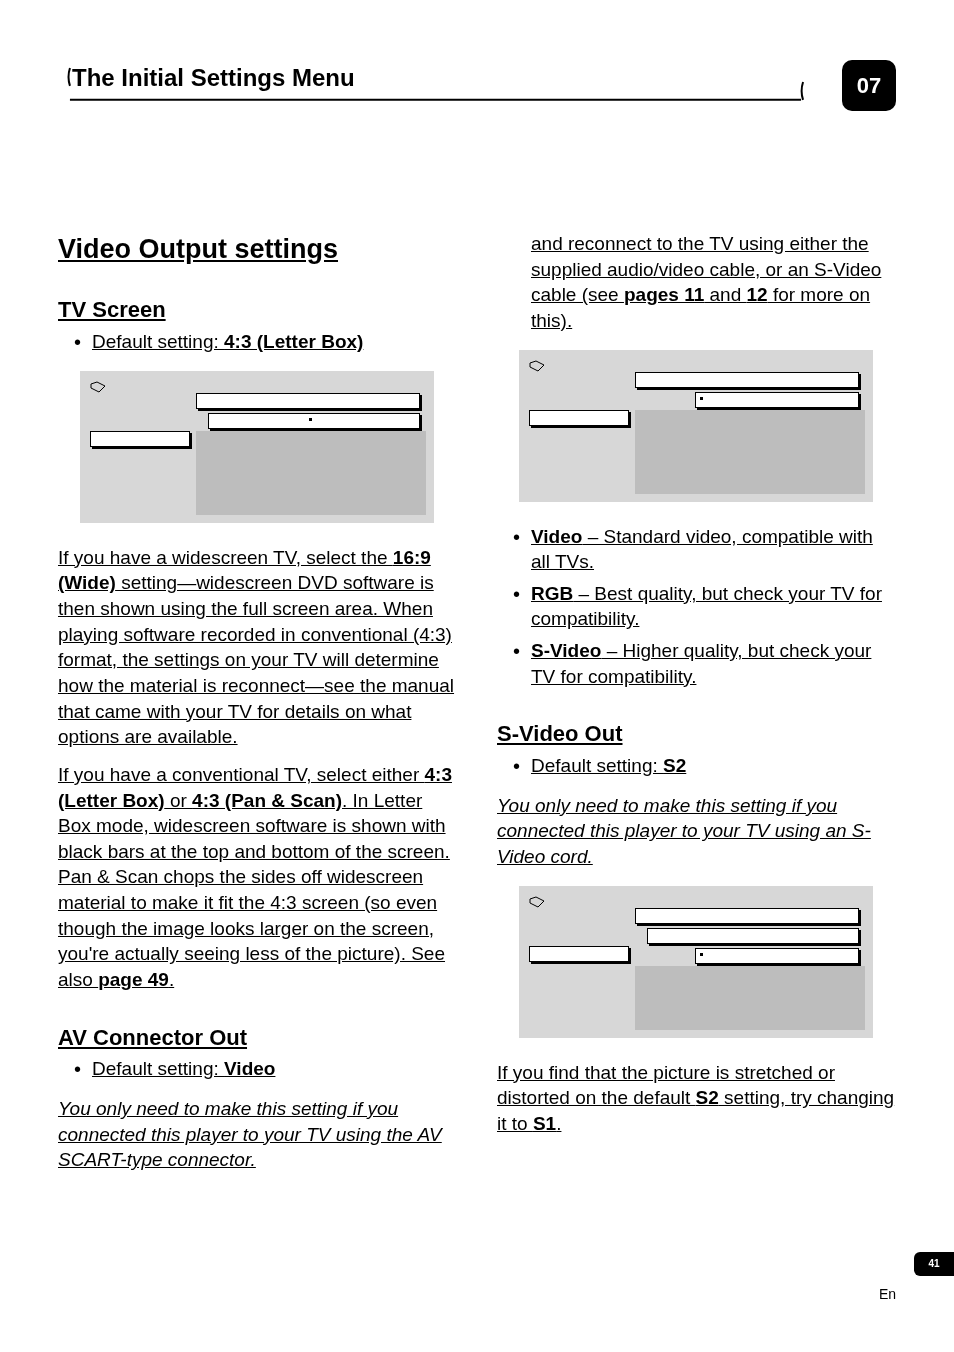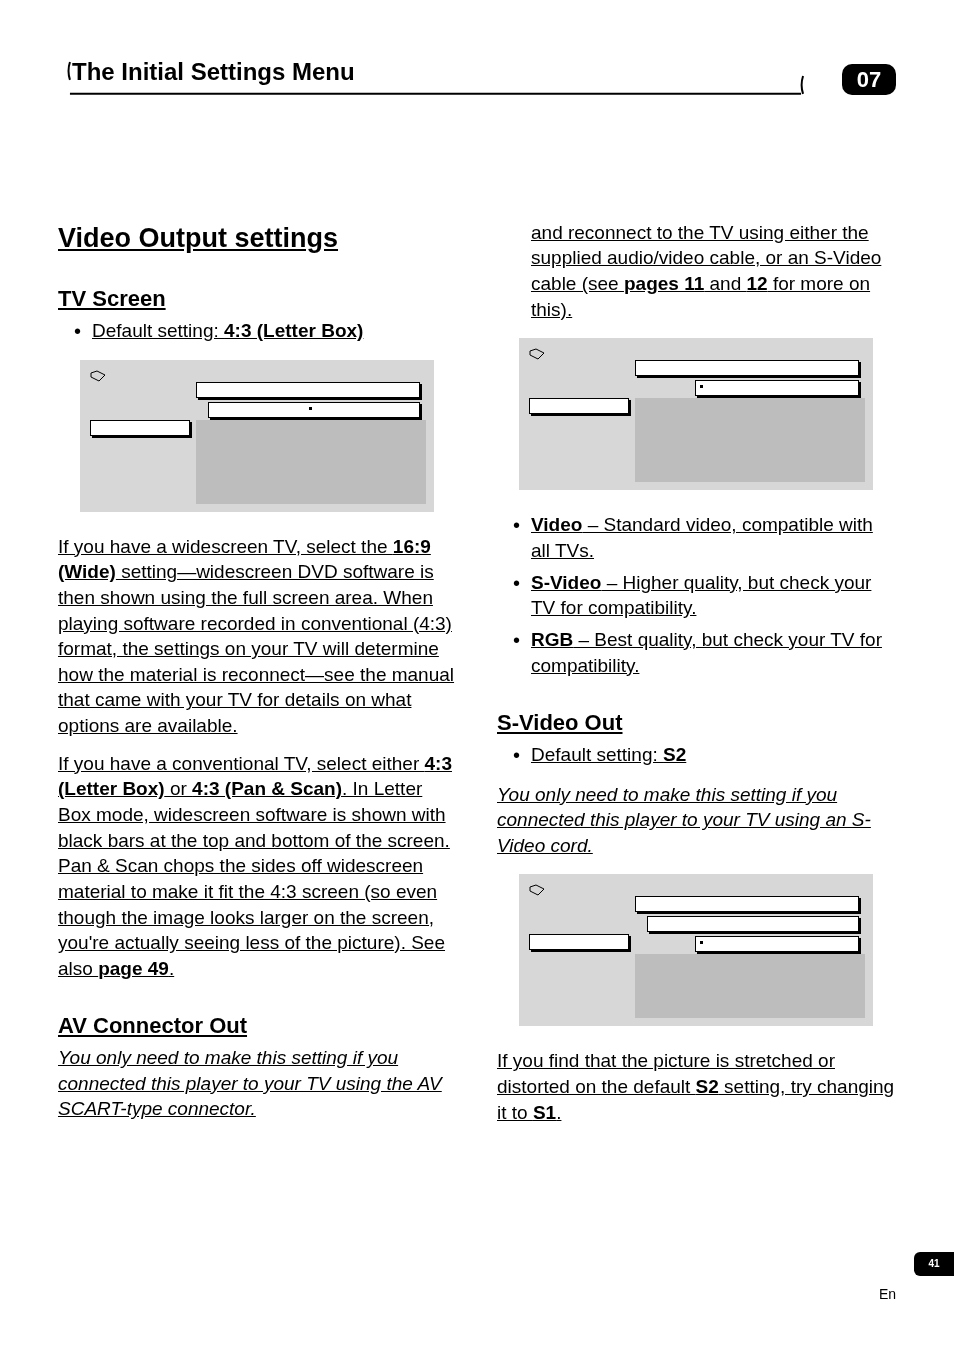--- a/index.html
+++ b/index.html
@@ -36,21 +36,21 @@
     position: relative;
     display: flex;
     align-items: center;
   }
   .title-wrap svg { flex-shrink:0; }
   .chapter-badge {
     background: #000;
     color: #fff;
     border-radius: 10px;
     width: 54px;
-    height: 31px;
+    height: 51px;
     display: flex;
     align-items: center;
     justify-content: center;
     font-weight: bold;
     font-size: 22px;
     margin-left: 27px;
   }
   .columns {
     display: flex;
     gap: 40px;
@@ -204,20 +204,25 @@
       </div>
 
       <p class="para">
         <span>If you have a widescreen TV, select the </span><span class="bold">16:9 (Wide)</span><span> setting—widescreen DVD software is then shown using the full screen area. When playing software recorded in conventional (4:3) format, the settings on your TV will determine how the material is reconnect—see the manual that came with your TV for details on what options are available.</span>
       </p>
       <p class="para">
         <span>If you have a conventional TV, select either </span><span class="bold">4:3 (Letter Box)</span><span> or </span><span class="bold">4:3 (Pan &amp; Scan)</span><span>. In Letter Box mode, widescreen software is shown with black bars at the top and bottom of the screen. Pan &amp; Scan chops the sides off widescreen material to make it fit the 4:3 screen (so even though the image looks larger on the screen, you're actually seeing less of the picture). See also </span><span class="bold">page 49</span><span>.</span>
       </p>
 
       <h2 class="sub" style="margin-top:30px;">AV Connector Out</h2>
+      <ul class="bullets">
+        <li>
+          <span>Default setting: </span><span class="bold">Video</span>
+        </li>
+      </ul>
       <p class="para italic">You only need to make this setting if you connected this player to your TV using the AV SCART-type connector.</p>
 
     </div>
 
     <div class="col">
       <p class="para" style="padding-left:34px;">
         <span>and reconnect to the TV using either the supplied audio/video cable, or an S-Video cable (see </span><span class="bold">pages 11</span><span> and </span><span class="bold">12</span><span> for more on this).</span>
       </p>
 
       <div class="screenshot">
@@ -227,22 +232,22 @@
         <div class="ss-box" style="top:22px;left:116px;width:224px;height:16px;"></div>
         <div class="ss-box" style="top:42px;left:176px;width:164px;height:16px;">
             <div class="ss-dot"></div>
           </div>
         <div class="ss-box noshadow" style="top:60px;left:10px;width:100px;height:16px;box-shadow:2px 2px 0 #000;"></div>
         <div style="position:absolute;top:60px;left:116px;right:8px;bottom:8px;background:#bdbdbd;"></div>
       </div>
 
       <ul class="bullets">
         <li><span class="bold">Video</span><span> – Standard video, compatible with all TVs.</span></li>
+        <li><span class="bold">RGB</span><span> – Best quality, but check your TV for compatibility.</span></li>
         <li><span class="bold">S-Video</span><span> – Higher quality, but check your TV for compatibility.</span></li>
-        <li><span class="bold">RGB</span><span> – Best quality, but check your TV for compatibility.</span></li>
       </ul>
 
       <h2 class="sub" style="margin-top:30px;">S-Video Out</h2>
       <ul class="bullets">
         <li>
           <span>Default setting: </span><span class="bold">S2</span>
         </li>
       </ul>
       <p class="para italic">You only need to make this setting if you connected this player to your TV using an S-Video cord.</p>
 

